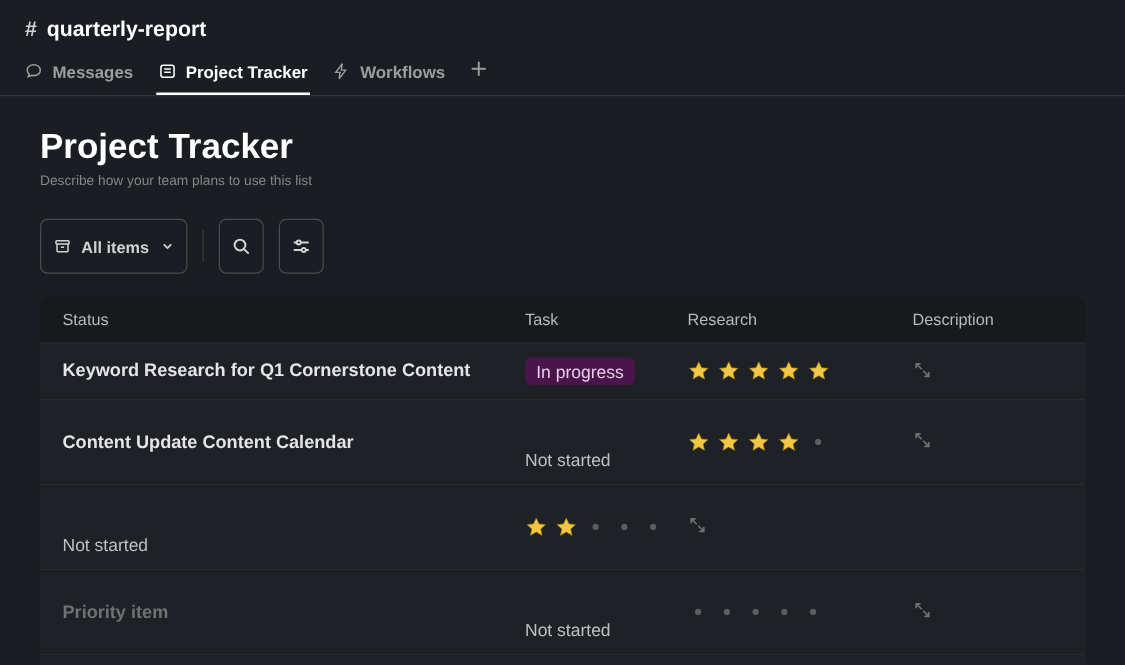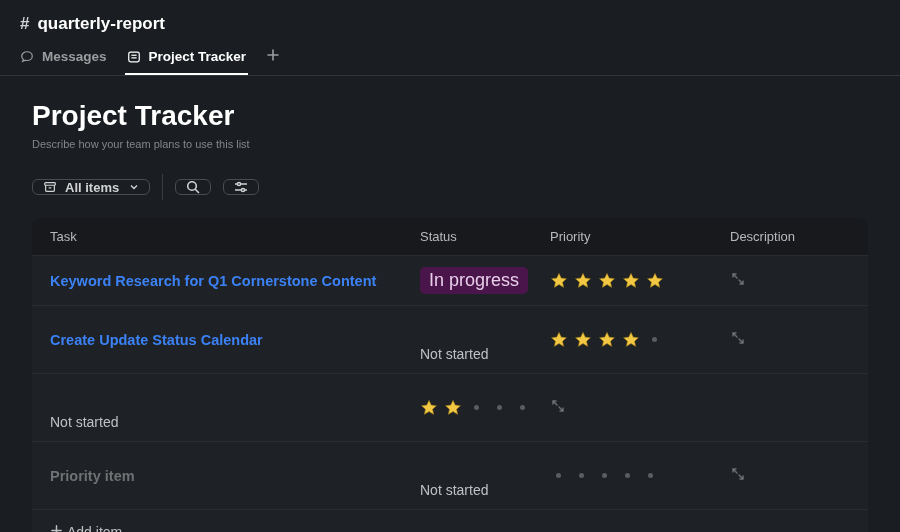--- a/index.html
+++ b/index.html
@@ -80,21 +80,21 @@
     align-items: center;
     gap: 8px;
     background: #1a1d21;
     border: 1px solid #4a4c4f;
     border-radius: 6px;
     padding: 6px 10px;
     color: #d1d2d3;
     font-size: 13px;
     font-weight: 600;
     cursor: pointer;
-    height: 16px;
+    height: 44px;
   }
   .btn-icon { display:inline-flex; }
   .chev { margin-left: 2px; }
   .vdiv { width:1px; height:26px; background:#3a3c3f; }
   .table {
     background: #1e2125;
     border-radius: 10px;
     overflow: hidden;
   }
   .thead, .row, .addrow {
@@ -106,34 +106,34 @@
     background: #17191c;
     padding: 11px 18px;
     color: #b7b9bb;
     font-size: 13px;
     font-weight: 500;
   }
   .row {
     padding: 11px 18px;
     border-top: 1px solid #2a2c2f;
   }
-  .task-name { color: #3b82f6; font-weight: 700; font-size: 14.5px; }
+  .task-name { color: #e5e5e5; font-weight: 700; font-size: 14.5px; }
   .task-name.muted { color: #6f7173; font-weight: 600;}
   .status {
     color: #bfc1c3;
     font-size: 14px;
     margin-top: 29px;
   }
   .status-pill {
     display: inline-block;
     background: #4a154b;
     color: #e8cfe9;
     padding: 3px 9px;
     border-radius: 5px;
-    font-size: 18px;
+    font-size: 14px;
   }
   .stars { display: flex; gap: 6px; align-items: center; }
   .star {
     width: 18px; height: 18px; display: inline-flex;
   }
   .star svg { width: 18px; height: 18px; }
   .star.filled svg path { fill: #f2c744; stroke: #8f7111; stroke-width:0.6;}
   .dot-empty {
     width: 5px; height: 5px; border-radius: 50%; background: #5b5d5f;
     margin: 0 6px;
@@ -170,20 +170,28 @@
   </div>
   <div class="tab active">
     <span class="tab-icon">
       <svg viewBox="0 0 16 16">
           <rect x="2" y="2.5" width="12" height="11" rx="2" fill="none" stroke="#fff" stroke-width="1.4"></rect>
           <line x1="5" y1="6" x2="11" y2="6" stroke="#fff" stroke-width="1.4"></line>
           <line x1="5" y1="9" x2="11" y2="9" stroke="#fff" stroke-width="1.4"></line>
         </svg>
     </span>
     <span>Project Tracker</span>
+  </div>
+  <div class="tab">
+    <span class="tab-icon">
+      <svg viewBox="0 0 16 16">
+          <path d="M9 1 3 9h4l-1 6 6-8H8l1-6z" fill="none" stroke="#9b9d9f" stroke-width="1.3"></path>
+        </svg>
+    </span>
+    <span>Workflows</span>
   </div>
   <div class="plus-tab">
     <svg width="14" height="14" viewBox="0 0 14 14">
         <path d="M7 2v10M2 7h10" stroke="#9b9d9f" stroke-width="1.6" stroke-linecap="round"></path>
       </svg>
   </div>
 </div>
 
 <div class="content">
   <div class="page-title">Project Tracker</div>
@@ -221,23 +229,23 @@
           <circle cx="6" cy="5" r="1.6" fill="#1a1d21" stroke="#d1d2d3" stroke-width="1.5"></circle>
           <line x1="2" y1="11" x2="14" y2="11" stroke="#d1d2d3" stroke-width="1.5"></line>
           <circle cx="10" cy="11" r="1.6" fill="#1a1d21" stroke="#d1d2d3" stroke-width="1.5"></circle>
         </svg>
       </span>
     </div>
   </div>
 
   <div class="table">
     <div class="thead">
+      <div>Status</div>
       <div>Task</div>
-      <div>Status</div>
-      <div>Priority</div>
+      <div>Research</div>
       <div>Description</div>
     </div>
     <div id="rows">
         <div class="row">
           <div class="task-name">Keyword Research for Q1 Cornerstone Content</div>
           <div><span class="status-pill">In progress</span></div>
           <div class="stars">
             <span class="star filled">
               <svg viewBox="0 0 20 20">
                 <path d="M10 1.5l2.5 5.3 5.8.6-4.3 4 1.2 5.7L10 14l-5.2 3.1 1.2-5.7-4.3-4 5.8-.6L10 1.5z"></path>
@@ -262,21 +270,21 @@
               <svg viewBox="0 0 20 20">
                 <path d="M10 1.5l2.5 5.3 5.8.6-4.3 4 1.2 5.7L10 14l-5.2 3.1 1.2-5.7-4.3-4 5.8-.6L10 1.5z"></path>
               </svg>
             </span>
           </div>
           <div><span class="desc-icon"><svg width="16" height="16" viewBox="0 0 16 16">
                 <path d="M6 3H3v3M10 13h3v-3M3 3l4 4M13 13l-4-4" fill="none" stroke="#6f7173" stroke-width="1.4" stroke-linecap="round"></path>
               </svg></span></div>
         </div>
         <div class="row">
-          <div class="task-name">Create Update Status Calendar</div>
+          <div class="task-name">Content Update Content Calendar</div>
           <div class="status">Not started</div>
           <div class="stars">
             <span class="star filled">
               <svg viewBox="0 0 20 20">
                 <path d="M10 1.5l2.5 5.3 5.8.6-4.3 4 1.2 5.7L10 14l-5.2 3.1 1.2-5.7-4.3-4 5.8-.6L10 1.5z"></path>
               </svg>
             </span>
             <span class="star filled">
               <svg viewBox="0 0 20 20">
                 <path d="M10 1.5l2.5 5.3 5.8.6-4.3 4 1.2 5.7L10 14l-5.2 3.1 1.2-5.7-4.3-4 5.8-.6L10 1.5z"></path>

